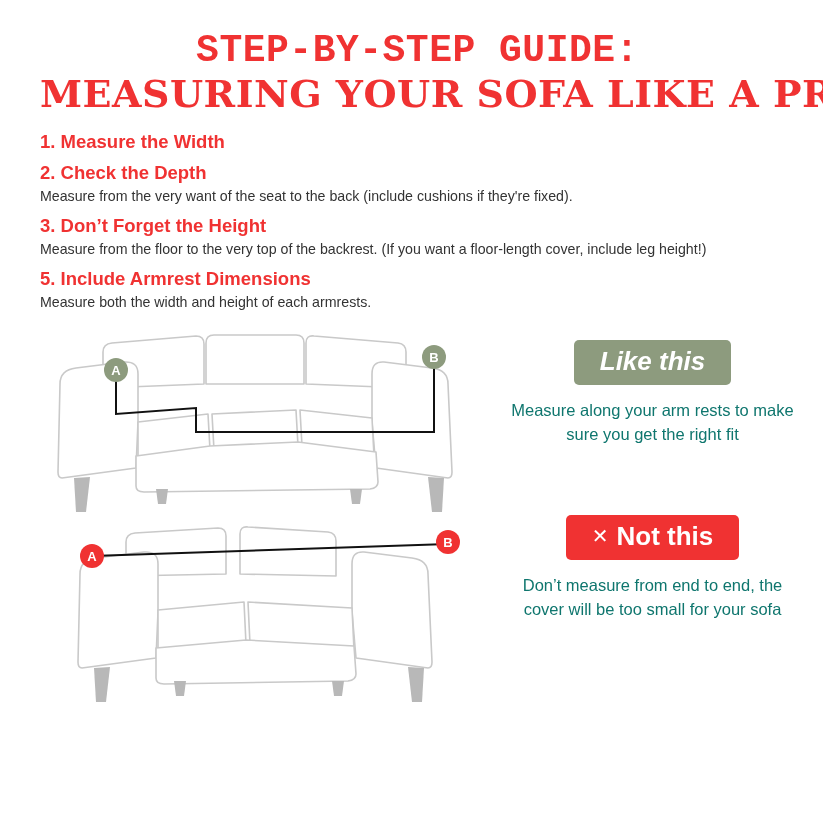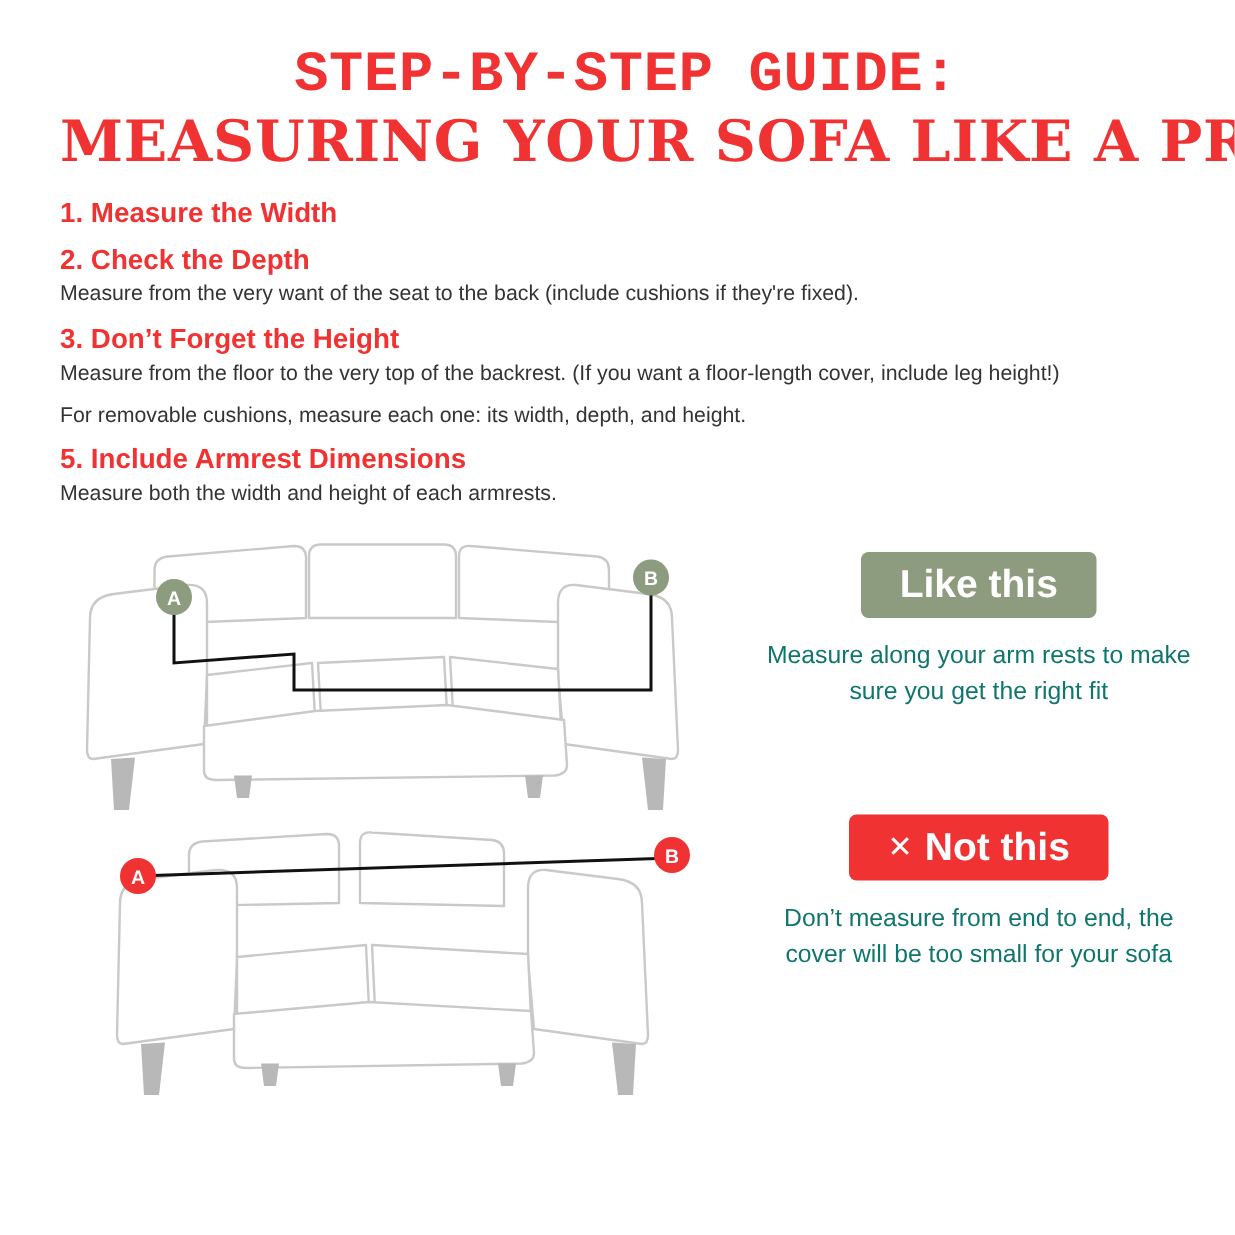--- a/index.html
+++ b/index.html
@@ -87,20 +87,21 @@
     display: inline-block;
     color: #ffffff;
     font-size: 26px;
     font-weight: bold;
     padding: 7px 26px 9px 26px;
     border-radius: 5px;
     line-height: 1.1;
   }
   .badge-like {
     background: #8d9b7e;
+    font-style: italic;
   }
   .badge-not {
     background: #f03232;
   }
   .badge-not .x-mark {
     font-size: 20px;
     font-weight: normal;
     margin-right: 8px;
     vertical-align: 2px;
   }
@@ -129,21 +130,20 @@
     </div>
     <div class="step">
       <div class="step-head">2. Check the Depth</div>
       <div class="step-body">Measure from the very want of the seat to the back (include cushions if they're fixed).</div>
     </div>
     <div class="step">
       <div class="step-head">3.  Don’t Forget the Height</div>
       <div class="step-body">Measure from the floor to the very top of the backrest. (If you want a floor-length cover, include leg height!)</div>
     </div>
     <div class="step">
-      <div class="step-body">For removable cushions, measure each one: its width, depth, and height.</div>
     </div>
     <div class="step">
       <div class="step-head">5. Include Armrest Dimensions</div>
       <div class="step-body">Measure both the width and height of each armrests.</div>
     </div>
   </div>
 
   <div class="illus-area">
 
     <div class="sofa-wrap sofa-top">

